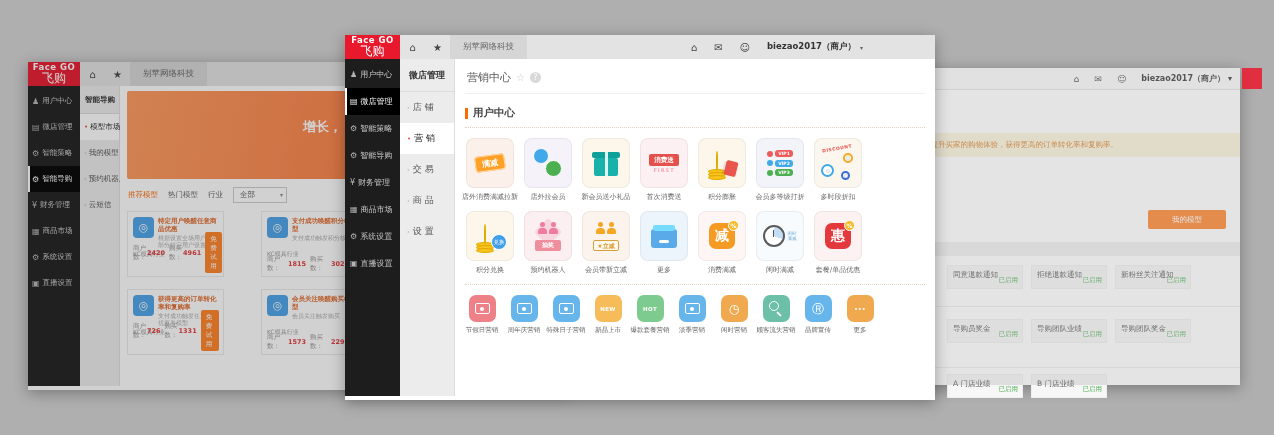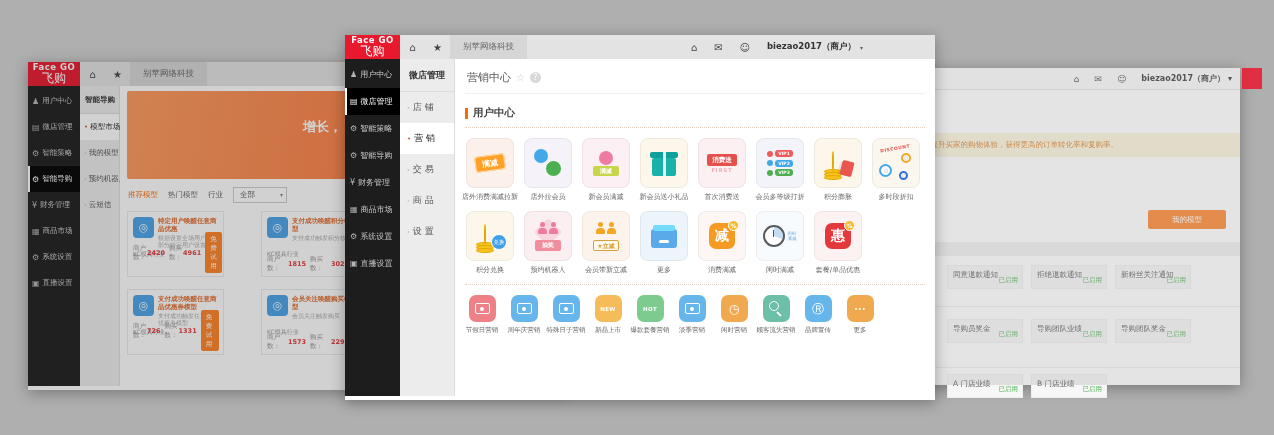--- a/index.html
+++ b/index.html
@@ -263,21 +263,21 @@
                 <span>商户数：</span>
                 <span class="mc-num">1815</span>
                 <span>购买数：</span>
                 <span class="mc-num">3025</span>
               </div>
             </div>
             <div class="model-card">
               <div class="mc-top">
                 <span class="mc-ico">◎</span>
                 <div>
-                  <div class="mc-title">支付成功唤醒任意商品优惠券模型</div>
+                  <div class="mc-title">获得更高的订单转化率和复购率</div>
                   <div class="mc-desc">支付成功触发任意商品优惠券模型</div>
                 </div>
               </div>
               <div class="mc-tag">KC模具行业</div>
               <div class="mc-foot">
                 <span>商户数：</span>
                 <span class="mc-num">726</span>
                 <span>购买数：</span>
                 <span class="mc-num">1331</span>
                 <span class="mc-btn">免费试用</span>
@@ -409,74 +409,65 @@
               <div class="plan-cell">
                 <div class="tile" style="background:#f5f2f9">
                   <div class="ic-c2">
                     <span style="background:#41a9ea"></span>
                     <span style="background:#4cb050"></span>
                   </div>
                 </div>
                 <div class="plan-label">店外拉会员</div>
               </div>
               <div class="plan-cell">
-                <div class="tile" style="background:#fcf0f4">
-                  <div class="ic-ct">
-                    <span class="ct-c" style="background:#ef7ba2"></span>
-                    <span class="ct-t" style="background:#c9d64c">满减</span>
-                  </div>
-                </div>
-                <div class="plan-label">新会员满减</div>
-              </div>
-              <div class="plan-cell">
                 <div class="tile" style="background:#fcf7ea">
                   <div class="ic-gift">
                     <span class="g-lid" style="background:#0fa199"></span>
                     <span class="g-body" style="background:#18b2aa"></span>
                     <i class="g-rib"></i>
                   </div>
                 </div>
                 <div class="plan-label">新会员送小礼品</div>
               </div>
               <div class="plan-cell">
                 <div class="tile" style="background:#fcf0f2">
                   <div class="ic-ribbon">
                     <span class="rb-main" style="background:#e4504c">消费送</span>
                     <span class="rb-sub" style="color:#f2a8b4">FIRST</span>
                   </div>
                 </div>
                 <div class="plan-label">首次消费送</div>
+              </div>
+              <div class="plan-cell">
+                <div class="tile" style="background:#fcf7ea">
+                  <div class="ic-coins">
+                    <span class="coin-stack"><span class="coin"></span><span class="coin" style="display:block"></span><span class="coin" style="display:block"></span><span class="coin" style="display:block"></span></span>
+                    <span class="side-cards" style="--sc:#e8564e"></span>
+                  </div>
+                </div>
+                <div class="plan-label">积分膨胀</div>
               </div>
               <div class="plan-cell">
                 <div class="tile" style="background:#f3f4fa">
                   <div class="ic-vip">
                     <span class="vp-row">
                       <span class="vp-c" style="background:#ef5b5b"></span>
                       <span class="vp-p" style="background:#ef5b5b">VIP1</span>
                     </span>
                     <span class="vp-row">
                       <span class="vp-c" style="background:#41a9ea"></span>
                       <span class="vp-p" style="background:#41a9ea">VIP2</span>
                     </span>
                     <span class="vp-row">
                       <span class="vp-c" style="background:#4cb050"></span>
                       <span class="vp-p" style="background:#4cb050">VIP3</span>
                     </span>
                   </div>
                 </div>
                 <div class="plan-label">会员多等级打折</div>
-              </div>
-              <div class="plan-cell">
-                <div class="tile" style="background:#fcf7ea">
-                  <div class="ic-coins">
-                    <span class="coin-stack"><span class="coin"></span><span class="coin" style="display:block"></span><span class="coin" style="display:block"></span><span class="coin" style="display:block"></span></span>
-                    <span class="side-cards" style="--sc:#e8564e"></span>
-                  </div>
-                </div>
-                <div class="plan-label">积分膨胀</div>
               </div>
               <div class="plan-cell">
                 <div class="tile" style="background:#fcf7ee">
                   <div class="ic-clocks">
                     <span class="ck-title" style="color:#e4504c">DISCOUNT</span>
                     <span class="ck" style="left:1px;bottom:3px;width:13px;height:13px;border:2px solid #41a9ea"></span>
                     <span class="ck" style="right:3px;top:7px;width:10px;height:10px;border:2px solid #f5a623"></span>
                     <span class="ck" style="right:6px;bottom:0;width:9px;height:9px;border:2px solid #3a6fd8"></span>
                   </div>
                 </div>

